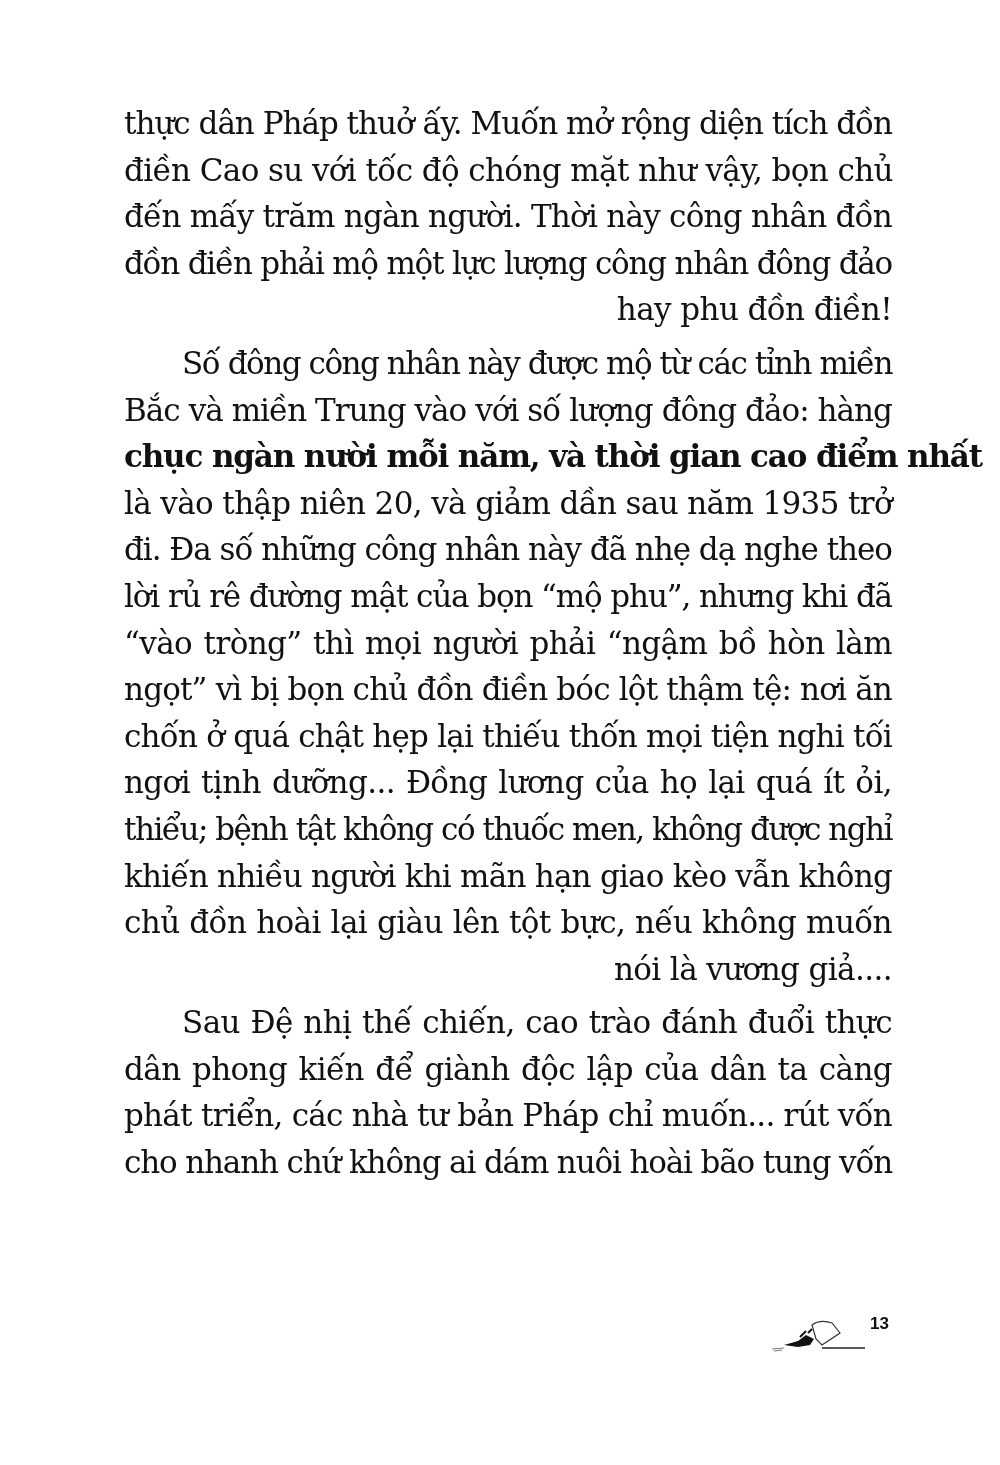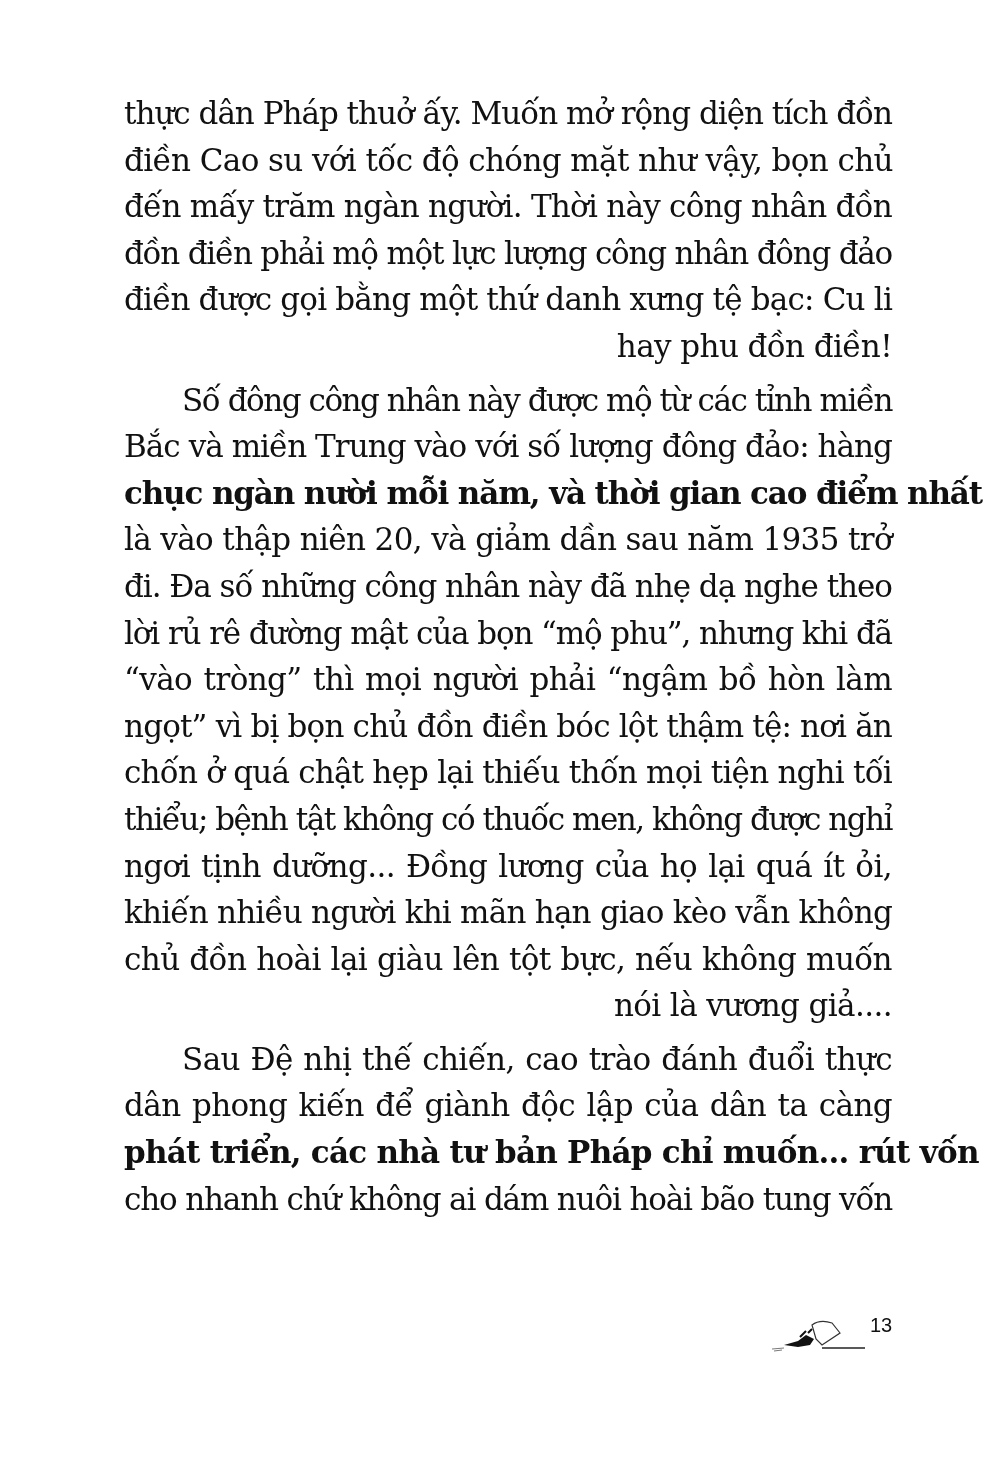--- a/index.html
+++ b/index.html
@@ -1,64 +1,63 @@
 <!DOCTYPE html>
 <html><head>
 <meta charset="utf-8">
 <style>
   html, body { margin: 0; padding: 0; background: #ffffff; }
   body { width: 1000px; height: 1465px; position: relative; overflow: hidden; }
-  .page { position: absolute; left: 124px; top: 90px; width: 768px; }
+  .page { position: absolute; left: 124px; top: 100px; width: 768px; }
   .line {
     font-family: "DejaVu Serif", "Liberation Serif", serif;
     font-size: 31px;
     color: #111111;
     height: 46.6px;
     line-height: 46.6px;
     white-space: nowrap;
     letter-spacing: -0.6px;
     transform-origin: left center;
     text-align: right;
   }
   .line.justify { text-align: justify; text-align-last: justify; }
   .line.indent { padding-left: 58px; margin-top: 7px; }
   .footer { position: absolute; left: 770px; top: 1310px; width: 140px; height: 50px; }
   .footer svg { position: absolute; left: 0; top: 5px; }
   .page-num {
     position: absolute; left: 100px; top: 4px;
-    font-family: "Liberation Sans", sans-serif; font-size: 20px; color: #111;
+    font-family: "Liberation Sans", sans-serif; font-size: 17px; color: #111; font-weight: bold;
   }
 </style>
 </head>
 <body>
 
 <div class="page" id="page-body">
     <div class="line justify" style="letter-spacing: -1.01167px;">thực dân Pháp thuở ấy. Muốn mở rộng diện tích đồn</div>
     <div class="line justify">điền Cao su với tốc độ chóng mặt như vậy, bọn chủ</div>
     <div class="line justify" style="letter-spacing: -0.750266px;">đến mấy trăm ngàn người. Thời này công nhân đồn</div>
     <div class="line justify" style="letter-spacing: -1.22468px;">đồn điền phải mộ một lực lượng công nhân đông đảo</div>
-    <div class="line justify" style="letter-spacing: -0.809063px;">điền được gọi bằng một thứ danh xưng tệ bạc: Cu li</div>
     <div class="line">hay phu đồn điền!</div>
     <div class="line justify indent" style="letter-spacing: -1.46549px;">Số đông công nhân này được mộ từ các tỉnh miền</div>
     <div class="line justify" style="letter-spacing: -0.954592px;">Bắc và miền Trung vào với số lượng đông đảo: hàng</div>
     <div class="line justify" style="letter-spacing: -1.14531px; font-weight: bold;">chục ngàn nười mỗi năm, và thời gian cao điểm nhất</div>
     <div class="line justify" style="letter-spacing: -0.636033px;">là vào thập niên 20, và giảm dần sau năm 1935 trở</div>
     <div class="line justify" style="letter-spacing: -1.03591px;">đi. Đa số những công nhân này đã nhẹ dạ nghe theo</div>
     <div class="line justify" style="letter-spacing: -1.11656px;">lời rủ rê đường mật của bọn “mộ phu”, nhưng khi đã</div>
     <div class="line justify">“vào tròng” thì mọi người phải “ngậm bồ hòn làm</div>
     <div class="line justify" style="letter-spacing: -0.826863px;">ngọt” vì bị bọn chủ đồn điền bóc lột thậm tệ: nơi ăn</div>
     <div class="line justify" style="letter-spacing: -0.783894px;">chốn ở quá chật hẹp lại thiếu thốn mọi tiện nghi tối</div>
+    <div class="line justify">ngơi tịnh dưỡng... Đồng lương của họ lại quá ít ỏi,</div>
     <div class="line justify" style="letter-spacing: -1.49614px;">thiểu; bệnh tật không có thuốc men, không được nghỉ</div>
-    <div class="line justify">ngơi tịnh dưỡng... Đồng lương của họ lại quá ít ỏi,</div>
     <div class="line justify" style="letter-spacing: -0.769922px;">khiến nhiều người khi mãn hạn giao kèo vẫn không</div>
     <div class="line justify">chủ đồn hoài lại giàu lên tột bực, nếu không muốn</div>
     <div class="line">nói là vương giả....</div>
     <div class="line justify indent">Sau Đệ nhị thế chiến, cao trào đánh đuổi thực</div>
     <div class="line justify">dân phong kiến để giành độc lập của dân ta càng</div>
-    <div class="line justify" style="letter-spacing: -0.738174px; font-weight: bold;">phát triển, các nhà tư bản Pháp chỉ muốn... rút vốn</div>
+    <div class="line justify" style="letter-spacing: -0.738174px;">phát triển, các nhà tư bản Pháp chỉ muốn... rút vốn</div>
     <div class="line justify" style="letter-spacing: -1.1574px;">cho nhanh chứ không ai dám nuôi hoài bão tung vốn</div>
   </div>
 
 <div class="footer">
   <svg width="100" height="40" viewBox="0 0 100 40">
     <path d="M42 10 Q50 4 62 8 L70 18 L52 30 L46 24 Z" fill="none" stroke="#333" stroke-width="1.2"></path>
     <path d="M14 30 L28 26 L36 20 L44 24 L40 30 L28 32 Z" fill="#111"></path>
     <path d="M30 22 L36 16 M38 18 L42 14" stroke="#111" stroke-width="2"></path>
     <line x1="52" y1="33" x2="95" y2="33" stroke="#222" stroke-width="1.3"></line>
     <path d="M2 34 L14 33 M4 36 L12 35" stroke="#555" stroke-width="0.8"></path>

